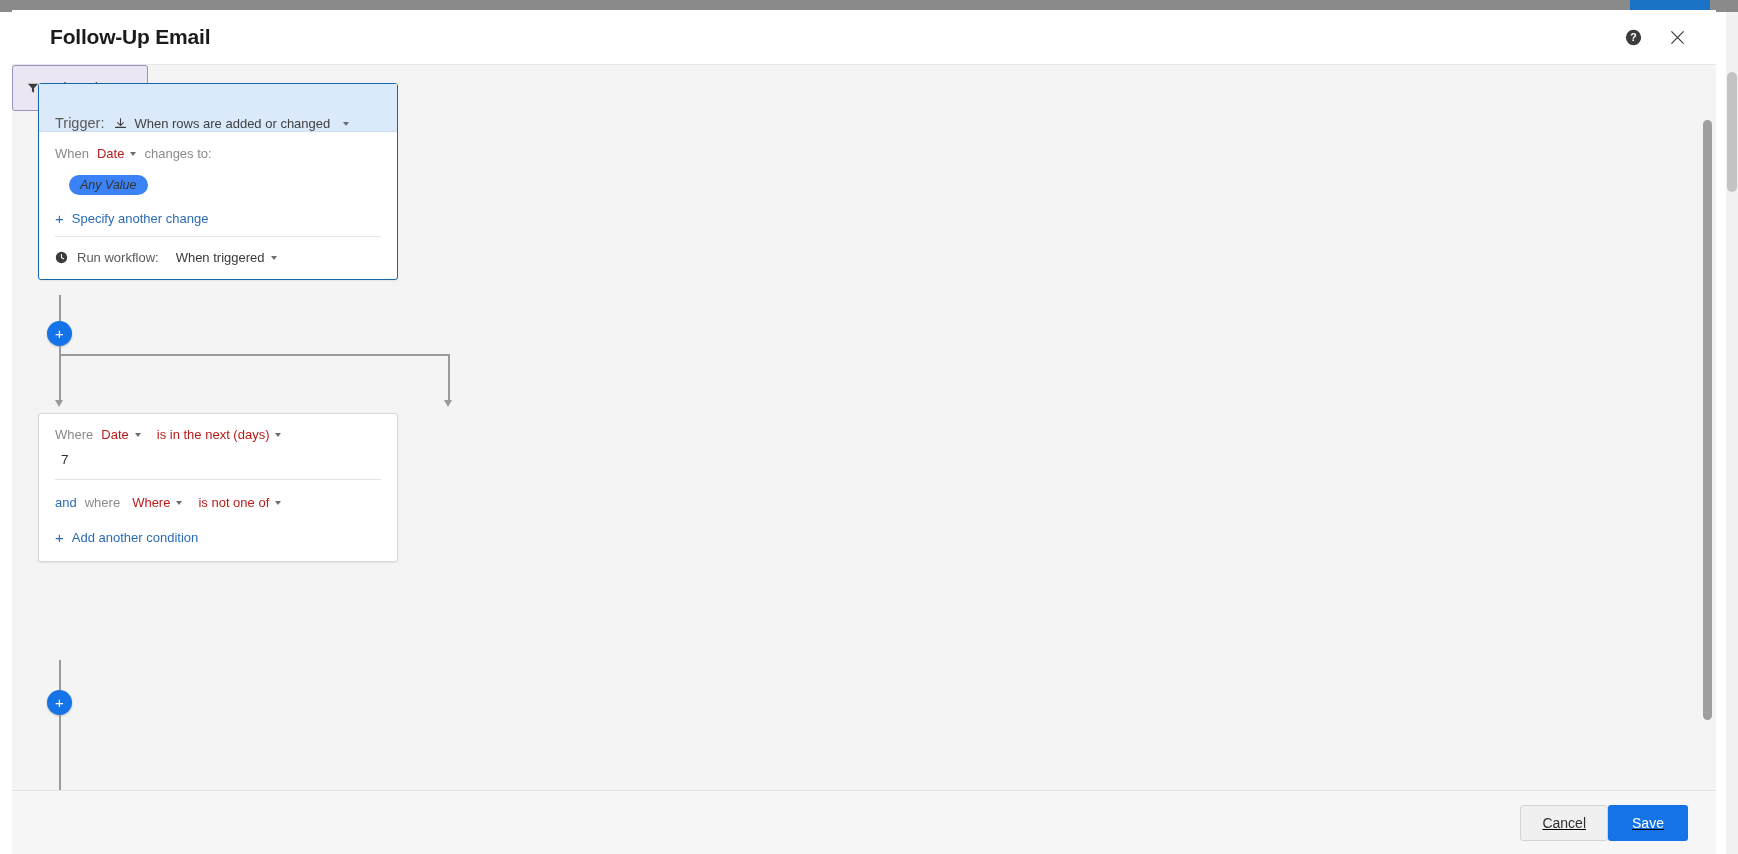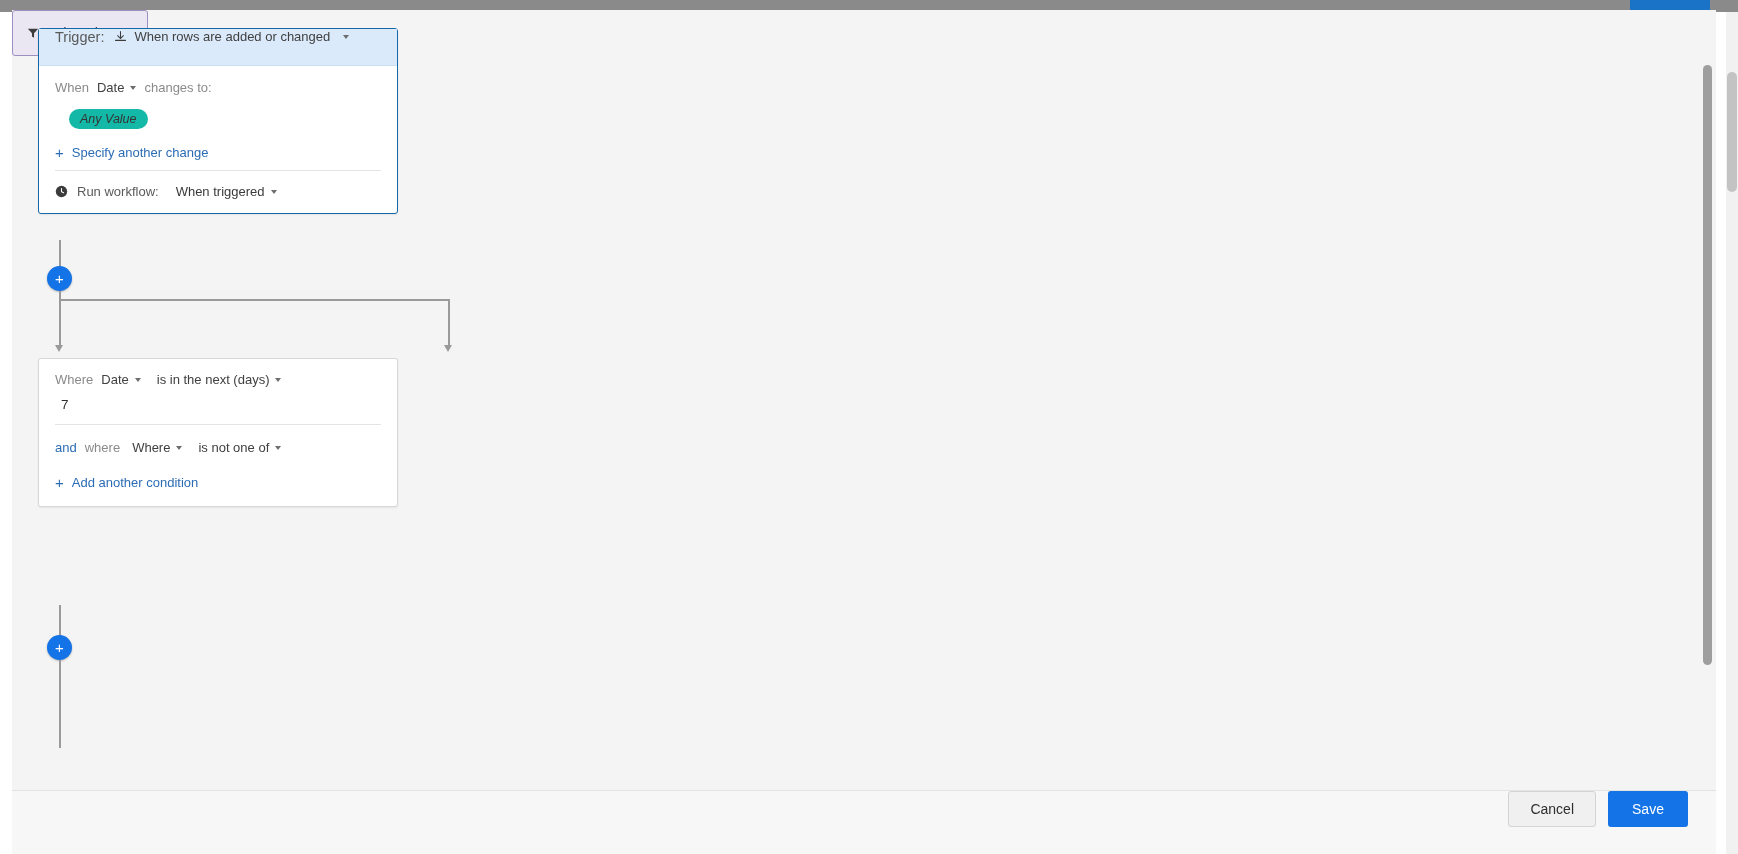--- a/index.html
+++ b/index.html
@@ -85,22 +85,22 @@
 
   
   #trigger-card {
     left: 26px; top: 18px; width: 360px;
     border: 1.5px solid #1667a8;
     border-radius: 3px;
     background: #ffffff;
   }
   #trigger-head {
     background: #dbeafb;
-    height: 37px;
-    display: flex; align-items: flex-start;
+    height: 48px;
+    display: flex; align-items: flex-end;
     padding: 0 16px;
     border-bottom: 1px solid #c8dff5;
   }
   .trigger-label {
     font-size: 14.5px; color: #5a5a5a; margin-right: 10px;
   }
   .trigger-value {
     font-size: 13px; color: #404040; display: flex; align-items: center; gap: 7px;
     cursor: pointer;
   }
@@ -112,25 +112,25 @@
     display: inline-block;
     margin-left: 6px;
   }
   #trigger-body { padding: 14px 16px 10px 16px; }
   .row-line {
     display: flex; align-items: center; gap: 8px;
     font-size: 13px; color: #8a8a8a;
     margin-bottom: 14px; flex-wrap: wrap;
   }
   .pill-field {
-    color: #404040; cursor: pointer; display: inline-flex; align-items: center;
+    color: #b91c1c; cursor: pointer; display: inline-flex; align-items: center;
   }
   .chip {
     display: inline-block;
-    background: #14b8a6;
+    background: #3b82f6;
     border-radius: 11px;
     padding: 3px 11px;
     font-size: 12.5px;
     color: #343434;
     font-style: italic;
     margin-left: 14px;
     cursor: pointer;
     text-align: right;
   }
   .chip.plain { font-style: normal; }
@@ -196,22 +196,22 @@
     display: flex; align-items: center;
     padding: 0 14px;
   }
   #otherwise-card .cond-head-title { margin-left: 9px; }
 
   
   #modal-footer {
     height: 64px; flex: 0 0 64px;
     background: #f7f7f7;
     border-top: 1px solid #e3e3e3;
-    display: flex; align-items: flex-start; justify-content: flex-end;
-    gap: 12px; padding-right: 28px;
+    display: flex; align-items: center; justify-content: flex-end;
+    gap: 0; padding-right: 28px; text-decoration: underline;
   }
   .btn {
     font-size: 14px; border-radius: 3px; cursor: pointer;
     padding: 9px 21px; border: 1px solid transparent;
     font-family: "Liberation Sans", sans-serif;
   }
   #cancel-button { background: #f0f0f0; border-color: #d4d4d4; color: #2e2e2e; }
   #save-button { background: #1473e6; color: #ffffff; min-width: 80px; }
 
   
@@ -236,20 +236,36 @@
 
 <div id="backdrop">
   <div id="backdrop-strip-top"></div>
   <div id="backdrop-accent"></div>
   <div id="backdrop-left"></div>
   <div id="backdrop-right"></div>
 </div>
 
 <div id="modal">
 
+  <div id="modal-header">
+    <div id="modal-title">Follow-Up Email</div>
+    <div id="header-actions">
+      <div class="hdr-icon">
+        <svg width="17" height="17" viewBox="0 0 20 20">
+          <circle cx="10" cy="10" r="9" fill="#3c3c3c"></circle>
+          <text x="10" y="14.6" font-size="12.5" font-family="Liberation Sans, sans-serif" fill="#ffffff" text-anchor="middle" font-weight="bold">?</text>
+        </svg>
+      </div>
+      <div class="hdr-icon">
+        <svg width="15" height="15" viewBox="0 0 16 16">
+          <path d="M1.5 1.5 L14.5 14.5 M14.5 1.5 L1.5 14.5" stroke="#3c3c3c" stroke-width="1.3" fill="none"></path>
+        </svg>
+      </div>
+    </div>
+  </div>
 
   <div id="canvas">
 
     <div class="card" id="trigger-card">
       <div id="trigger-head">
         <span class="trigger-label">Trigger:</span>
         <span class="trigger-value">
           <span>
             <svg width="13" height="13" viewBox="0 0 16 16">
               <path d="M8 10.5 L8 2 M4.5 7 L8 10.5 L11.5 7" stroke="#3c3c3c" stroke-width="1.3" fill="none" stroke-linecap="round"></path>

